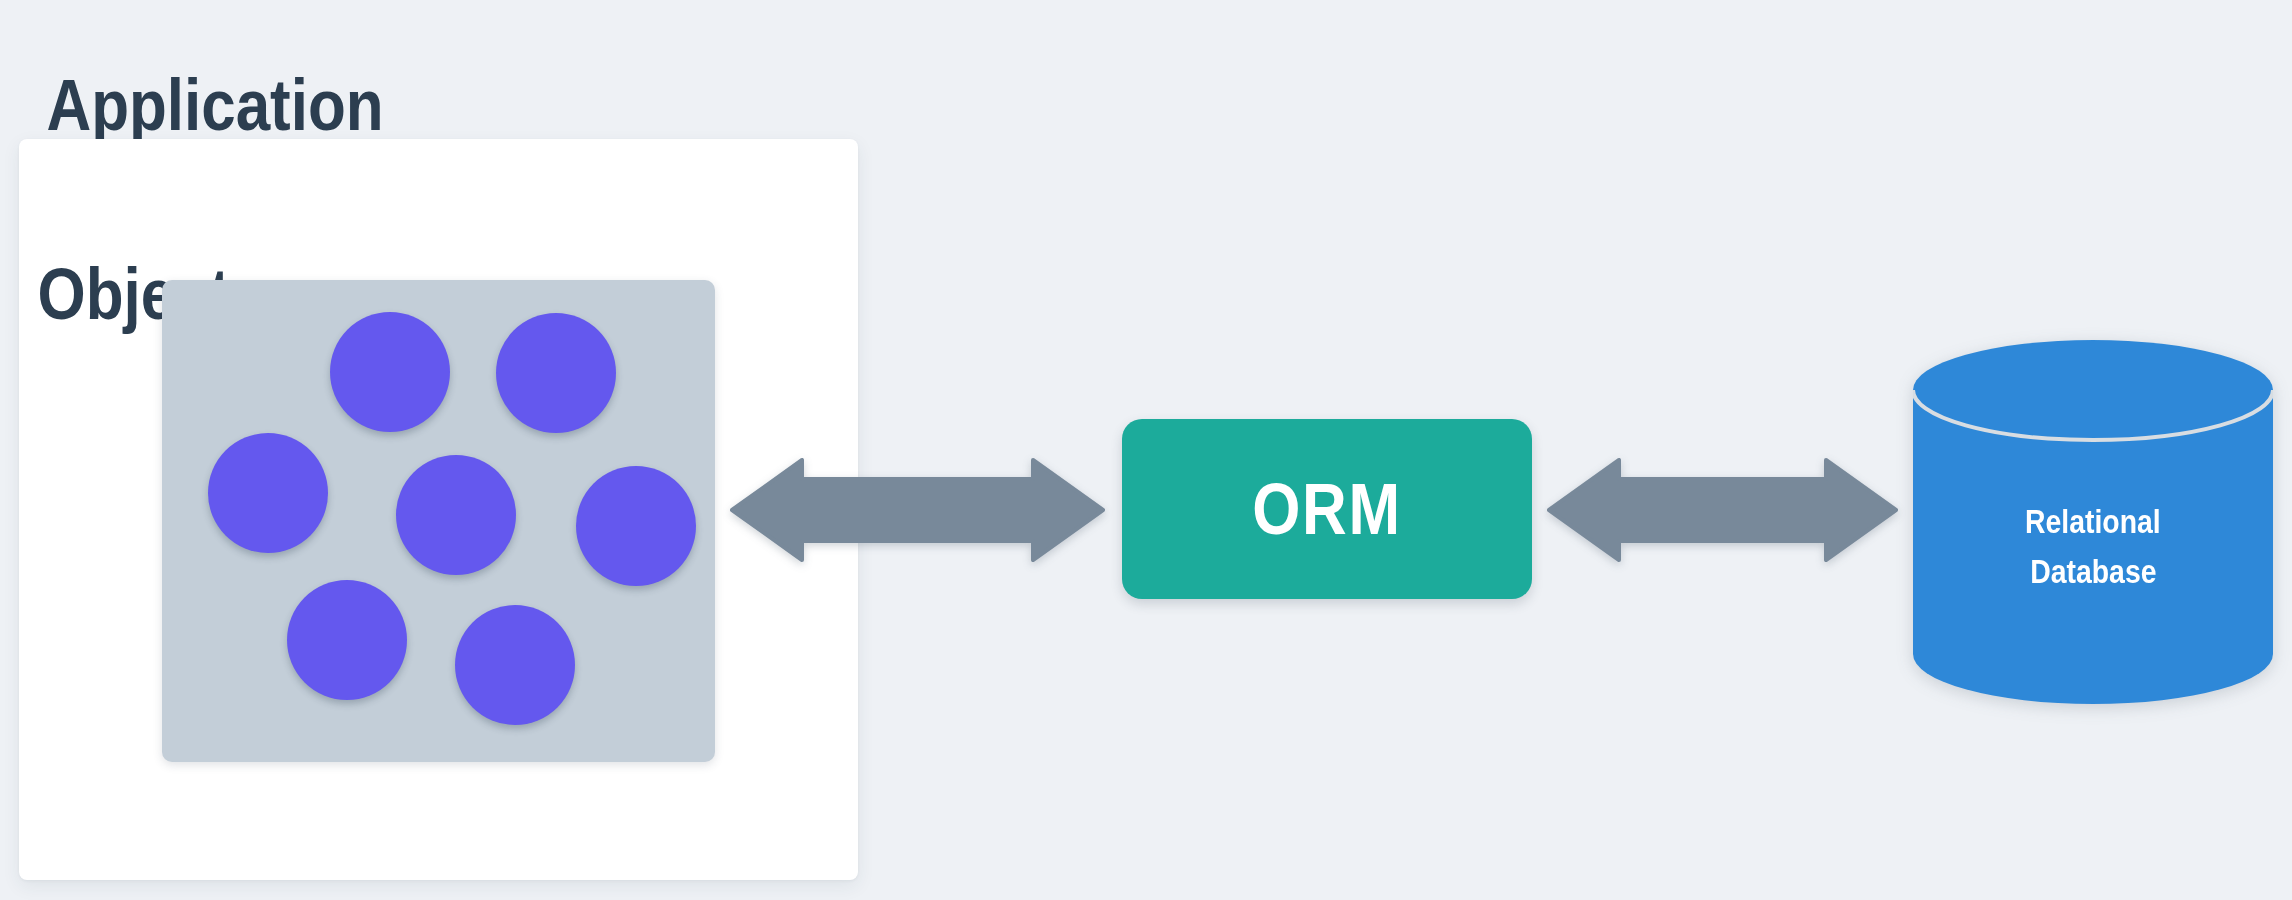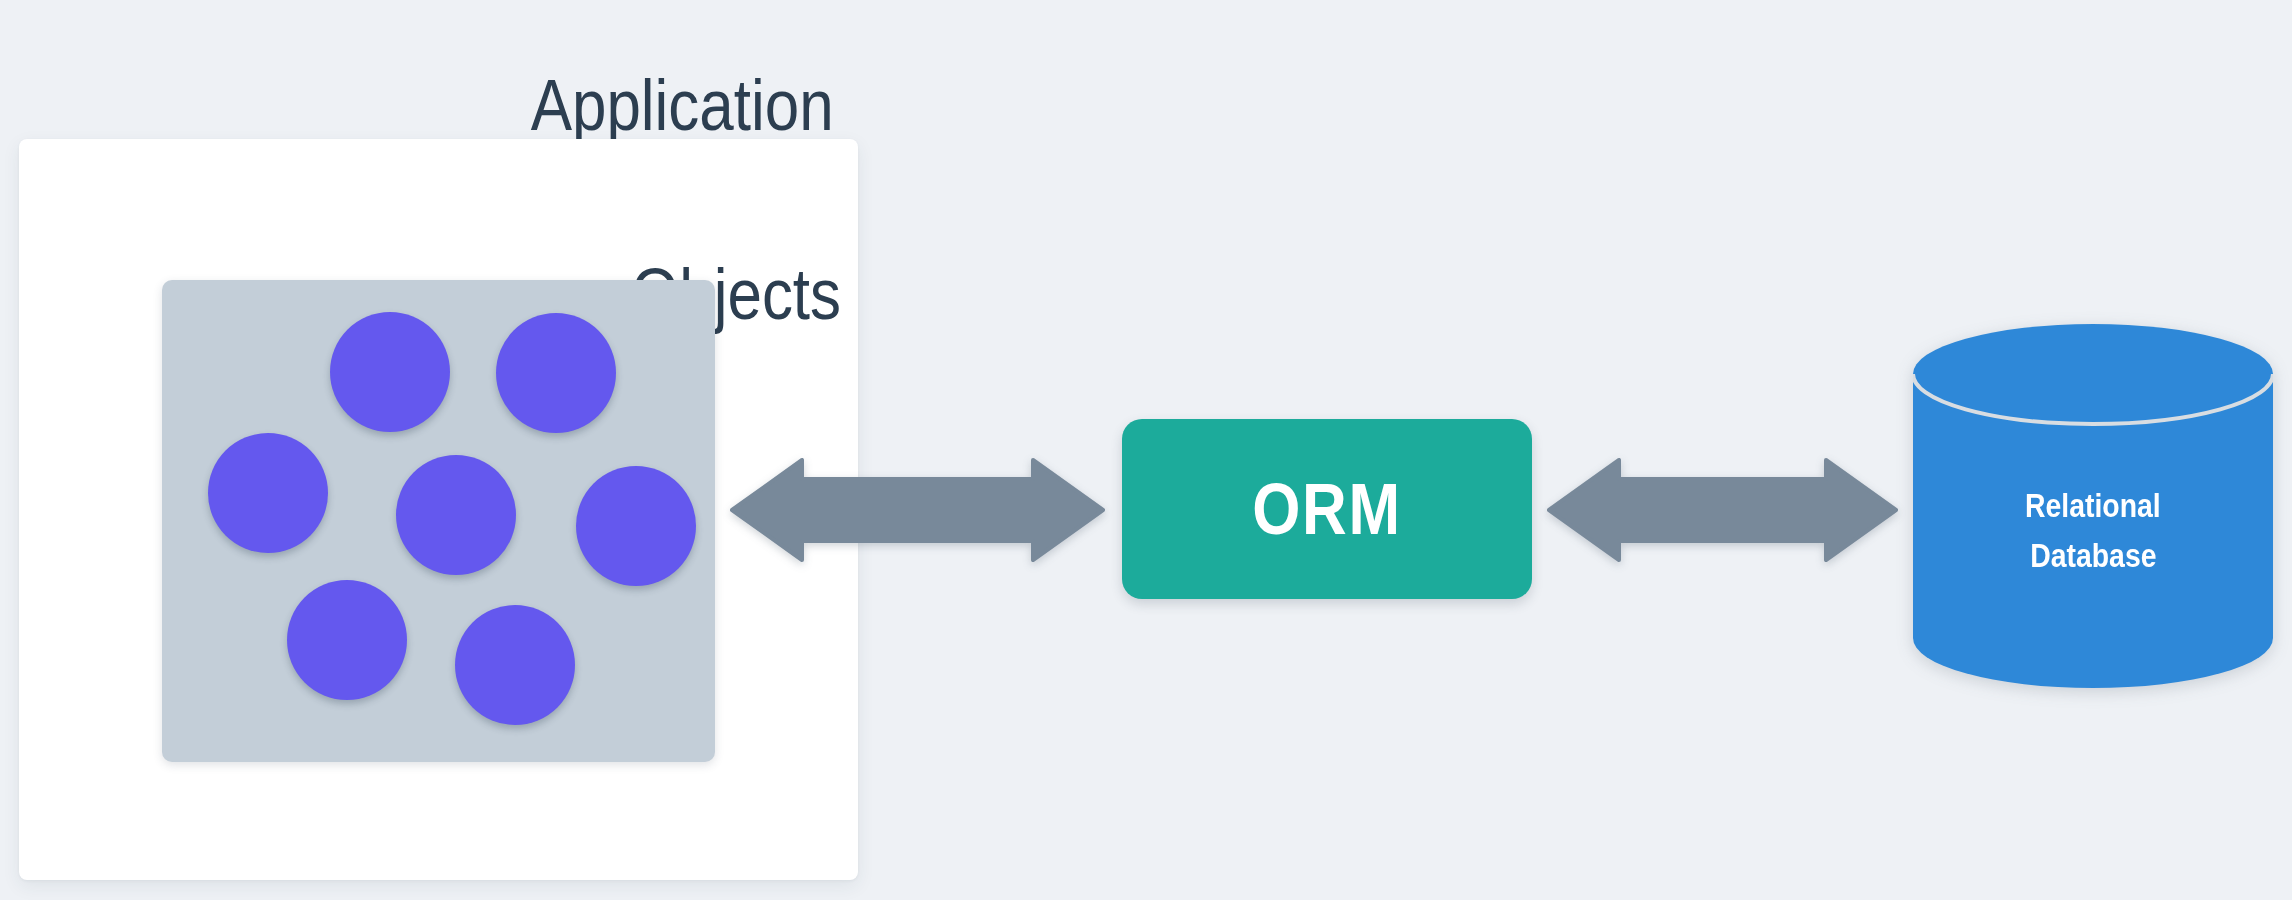--- a/index.html
+++ b/index.html
@@ -11,22 +11,22 @@
   html,body{margin:0;padding:0;}
   body{
     width:2292px;height:900px;position:relative;overflow:hidden;
     background:var(--bg);
     font-family:"Liberation Sans","DejaVu Sans",sans-serif;
     color:var(--heading);
   }
   .canvas{position:absolute;inset:0;}
 
   .heading{
-    position:absolute;text-align:right;
-    font-size:72px;line-height:86px;font-weight:400;
+    position:absolute;text-align:left;
+    font-size:72px;line-height:86px;font-weight:700;
     color:var(--heading);white-space:nowrap;
   }
   .condensed{display:inline-block;transform:scaleX(0.86);transform-origin:50% 50%;}
 
   .app-title{left:19px;width:839px;top:14px;}
 
   .app-panel{
     position:absolute;left:19px;top:139px;width:839px;height:741px;
     background:var(--panel);border-radius:8px;
     box-shadow:0 6px 18px rgba(44,62,80,0.08),0 1px 3px rgba(44,62,80,0.06);
@@ -56,21 +56,21 @@
     position:absolute;left:1122px;top:419px;width:410px;height:180px;
     background:var(--orm);border-radius:20px;
     display:flex;align-items:center;justify-content:center;
     box-shadow:0 5px 12px rgba(44,62,80,0.18);
   }
   .orm-label{
     font-size:72px;font-weight:700;letter-spacing:2px;
     color:var(--lightText);line-height:1;
   }
 
-  .db-group{position:absolute;left:1913px;top:324px;width:360px;height:364px;}
+  .db-group{position:absolute;left:1913px;top:340px;width:360px;height:364px;}
   .db-svg{position:absolute;inset:0;filter:drop-shadow(0 4px 8px rgba(44,62,80,0.18));}
   .db-svg .db-shape{fill:var(--db);}
   .db-svg .db-sep{fill:none;stroke:var(--dbStroke);stroke-width:4;}
   .db-label{
     position:absolute;left:0;top:50px;width:100%;height:314px;
     display:flex;flex-direction:column;align-items:center;justify-content:center;
     color:var(--lightText);font-size:33px;font-weight:700;line-height:50px;
     text-align:center;
   }
 </style>

